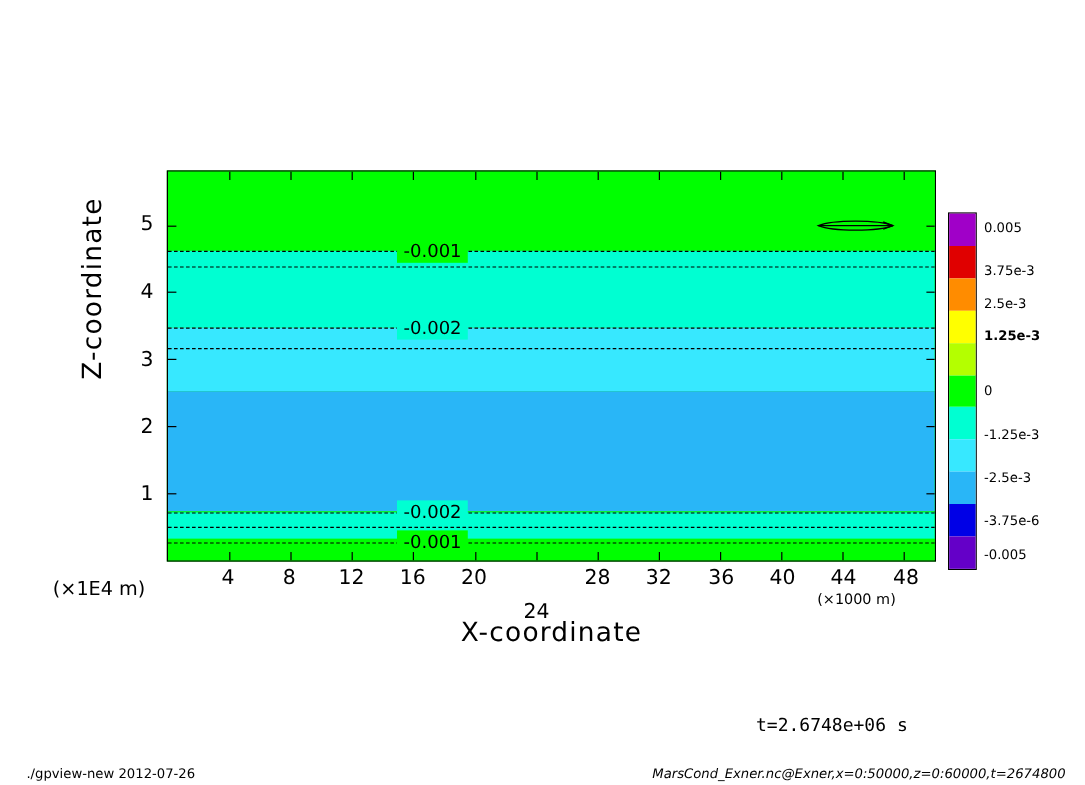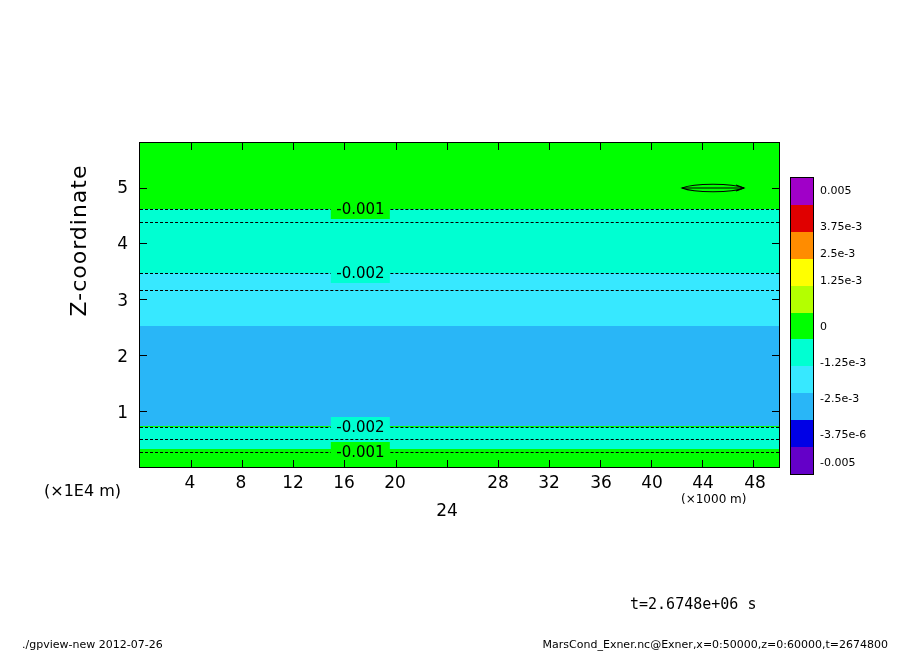--- a/index.html
+++ b/index.html
@@ -179,20 +179,21 @@
     top: 638px;
     font-size: 11px;
     font-family: "DejaVu Sans", sans-serif;
   }
   #footer-right {
     right: 16px;
     top: 638px;
     font-size: 11px;
     text-align: right;
     font-family: "DejaVu Sans", sans-serif;
+    font-style: italic;
   }
 
   
   #vector-arrow {
     position: absolute;
     left: 540px;
     top: 39px;
     width: 66px;
     height: 12px;
   }
@@ -281,20 +282,21 @@
   <div class="xticklabel abs" style="left:652px;top:472px;">40</div>
   <div class="xticklabel abs" style="left:703px;top:472px;">44</div>
   <div class="xticklabel abs" style="left:755px;top:472px;text-align:center;">48</div>
 
   <div class="yticklabel abs" style="left:104px;top:412px;width:24px;">1</div>
   <div class="yticklabel abs" style="left:104px;top:356px;width:24px;">2</div>
   <div class="yticklabel abs" style="left:104px;top:300px;width:24px;">3</div>
   <div class="yticklabel abs" style="left:104px;top:243px;width:24px;">4</div>
   <div class="yticklabel abs" style="left:104px;top:187px;width:24px;">5</div>
 
+  <div class="abs" id="xaxis-title">X-coordinate</div>
   <div class="abs" id="yaxis-title">Z-coordinate</div>
   <div class="abs" id="x-units">(×1000 m)</div>
   <div class="abs" id="z-units">(×1E4 m)</div>
 
   <div class="abs" id="colorbar">
     <div class="cb-seg" style="top:0%;height:9.09%;background:#a000c8;"></div>
     <div class="cb-seg" style="top:9.09%;height:9.09%;background:#e00000;"></div>
     <div class="cb-seg" style="top:18.18%;height:9.09%;background:#ff8c00;"></div>
     <div class="cb-seg" style="top:27.27%;height:9.09%;background:#ffff00;"></div>
     <div class="cb-seg" style="top:36.36%;height:9.09%;background:#b4ff00;"></div>
@@ -302,21 +304,21 @@
     <div class="cb-seg" style="top:54.54%;height:9.09%;background:#00ffd2;"></div>
     <div class="cb-seg" style="top:63.63%;height:9.09%;background:#37e8ff;"></div>
     <div class="cb-seg" style="top:72.72%;height:9.09%;background:#29b6f7;"></div>
     <div class="cb-seg" style="top:81.81%;height:9.09%;background:#0000e6;"></div>
     <div class="cb-seg" style="top:90.90%;height:9.10%;background:#6400c8;"></div>
   </div>
 
   <div class="cb-label abs" style="top:190px;">0.005</div>
   <div class="cb-label abs" style="top:226px;">3.75e-3</div>
   <div class="cb-label abs" style="top:253px;">2.5e-3</div>
-  <div class="cb-label abs" style="top:280px;">1.25e-3</div>
+  <div class="cb-label abs" style="top:280px;font-weight:bold;">1.25e-3</div>
   <div class="cb-label abs" style="top:326px;">0</div>
   <div class="cb-label abs" style="top:362px;">-1.25e-3</div>
   <div class="cb-label abs" style="top:398px;">-2.5e-3</div>
   <div class="cb-label abs" style="top:434px;">-3.75e-6</div>
   <div class="cb-label abs" style="top:462px;">-0.005</div>
 
   <div class="abs" id="time-stamp">t=2.6748e+06 s</div>
   <div class="abs" id="footer-left">./gpview-new  2012-07-26</div>
   <div class="abs" id="footer-right">MarsCond_Exner.nc@Exner,x=0:50000,z=0:60000,t=2674800</div>
 

